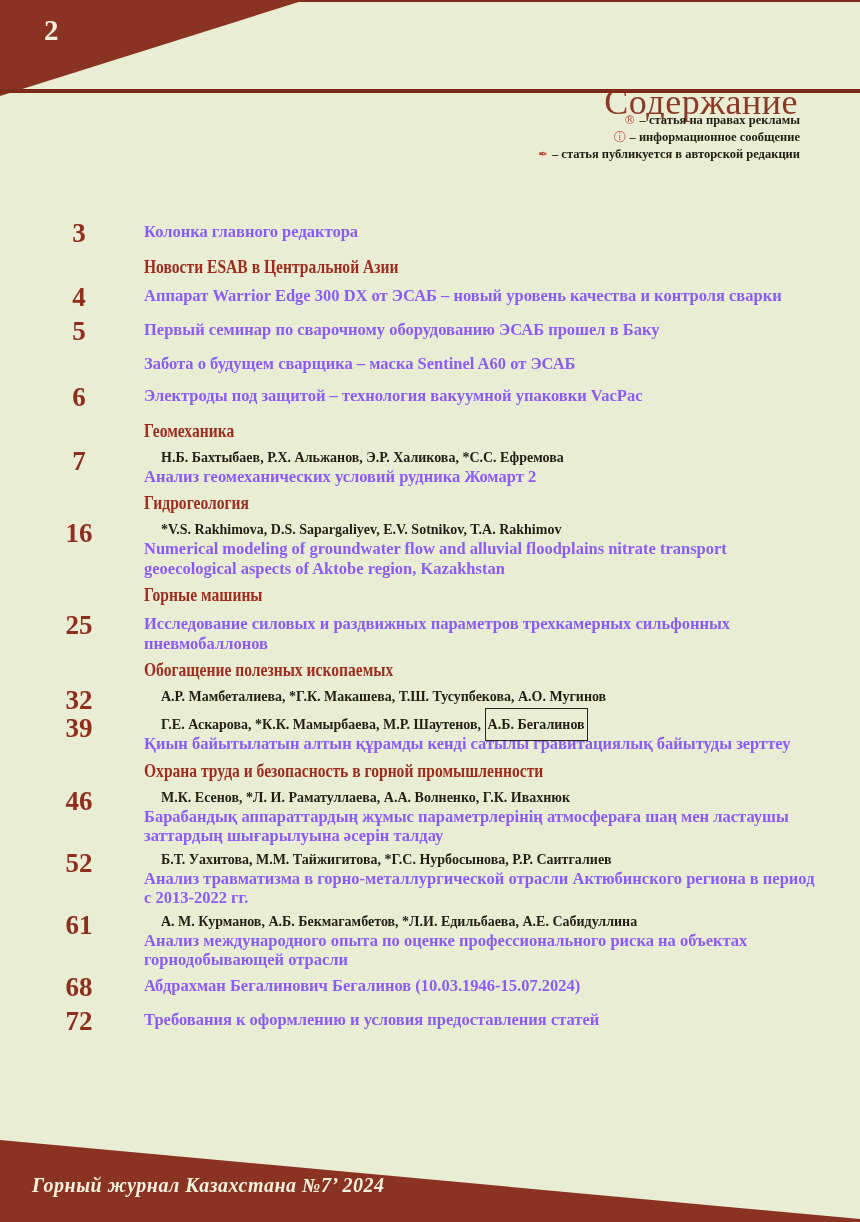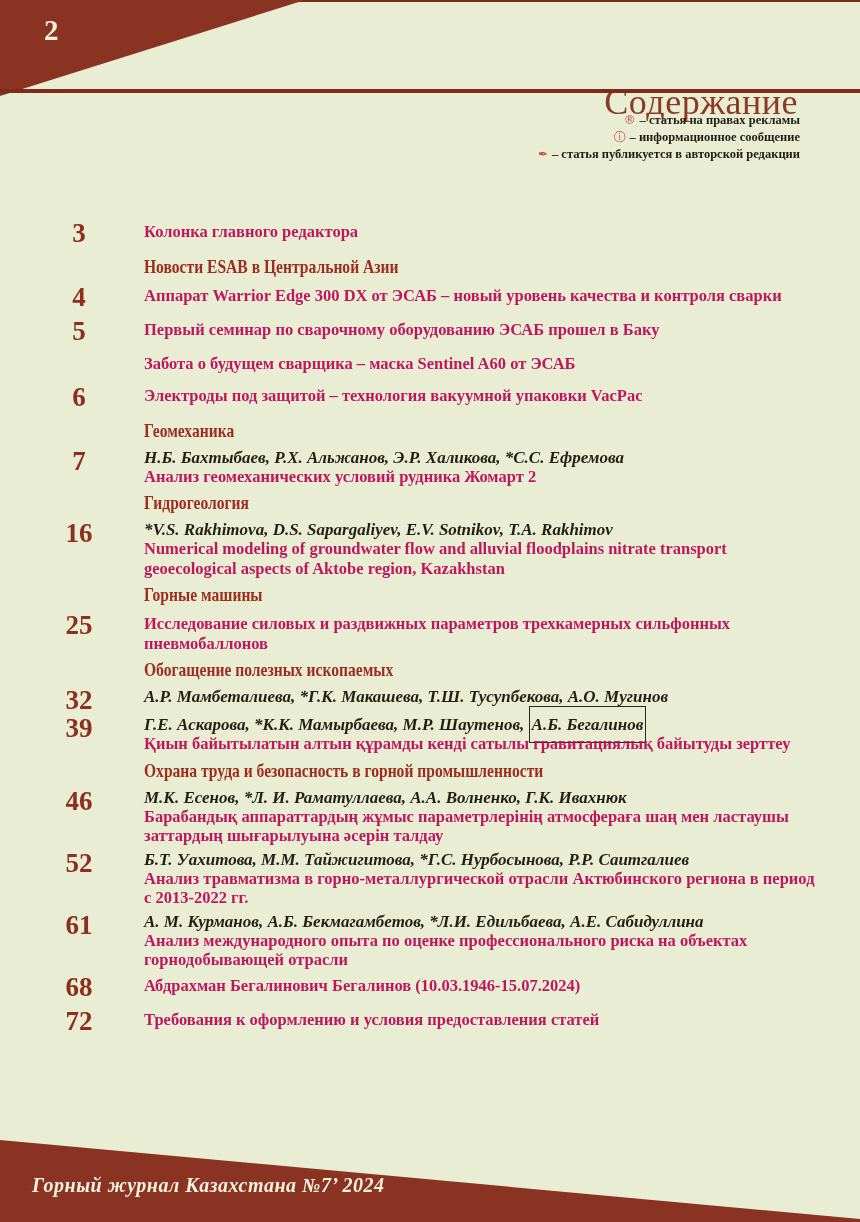--- a/index.html
+++ b/index.html
@@ -31,26 +31,26 @@
   
   .toc { position:absolute; top:222px; left:0; width:860px; }
   .toc-row { display:flex; padding-left:46px; margin-bottom:12px; }
   .toc-row.with-authors { margin-bottom:6px; }
   .toc-num {
     flex:0 0 66px; text-align:center;
     font-size:27px; font-weight:bold; color:#8d2e1e; line-height:22px;
   }
   .toc-text { margin-left:32px; width:672px; }
   .toc-authors {
-    font-style:italic; font-weight:600; font-size:17px;
-    color:#231f15; line-height:15px; margin-bottom:2px;
+    font-weight:600; font-size:14px;
+    color:#231f15; line-height:15px; margin-bottom:2px;margin-left:17px;
   }
   .boxed { border:1px solid #2a271c; padding:8px 2px; }
   .toc-title {
-    font-weight:bold; font-size:16.5px; color:#be185d; line-height:19.5px;
+    font-weight:bold; font-size:16.5px; color:#8b5cf6; line-height:19.5px;
   }
   .toc-section {
     margin:0 0 8px 144px;
     font-size:19px; font-weight:bold; color:#9c2d1f; line-height:22px;
     transform:scaleX(0.82); transform-origin:left center; white-space:nowrap;
   }
   
   .footer-wedge {
     position:absolute; inset:0; background:#8a3322;
     clip-path:polygon(0 1140px, 860px 1219px, 860px 1222px, 0 1222px);

